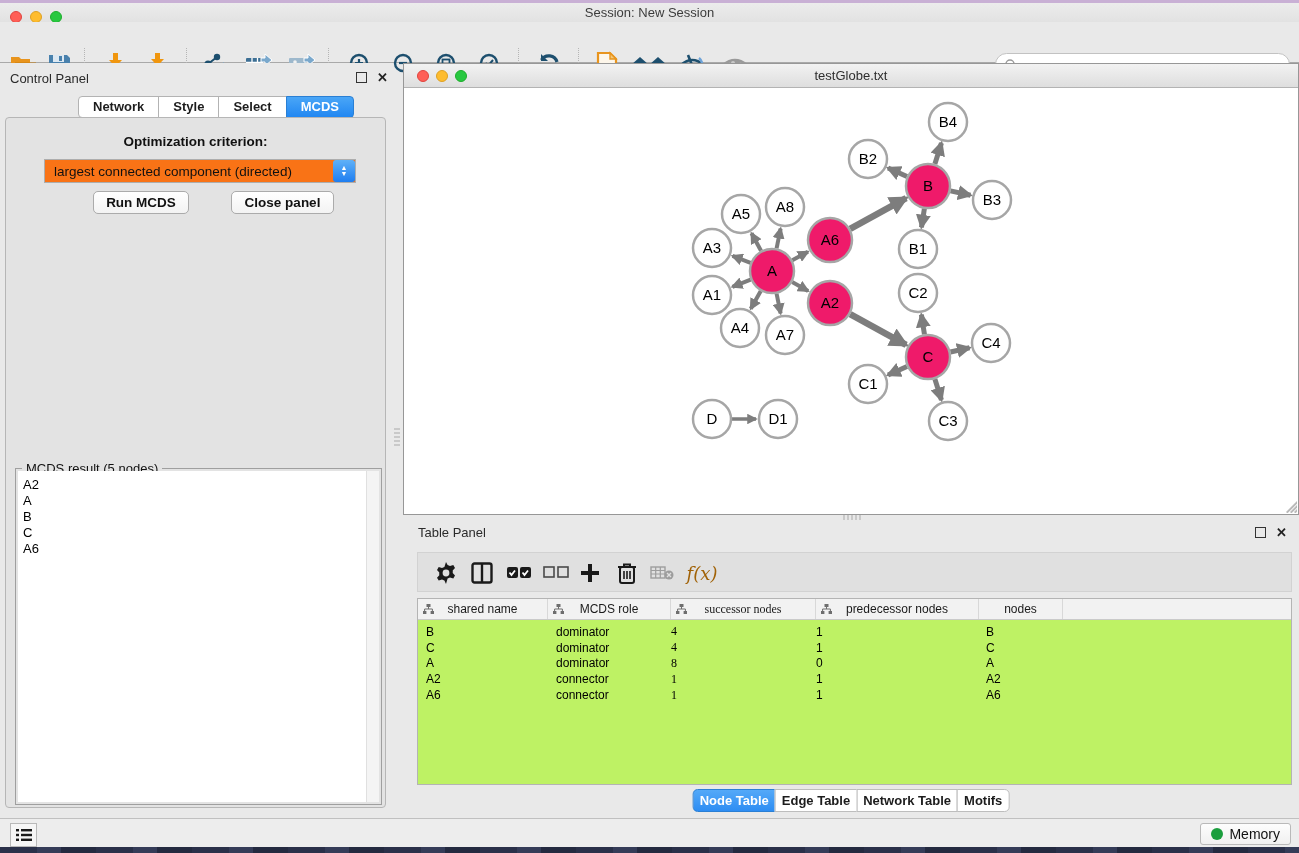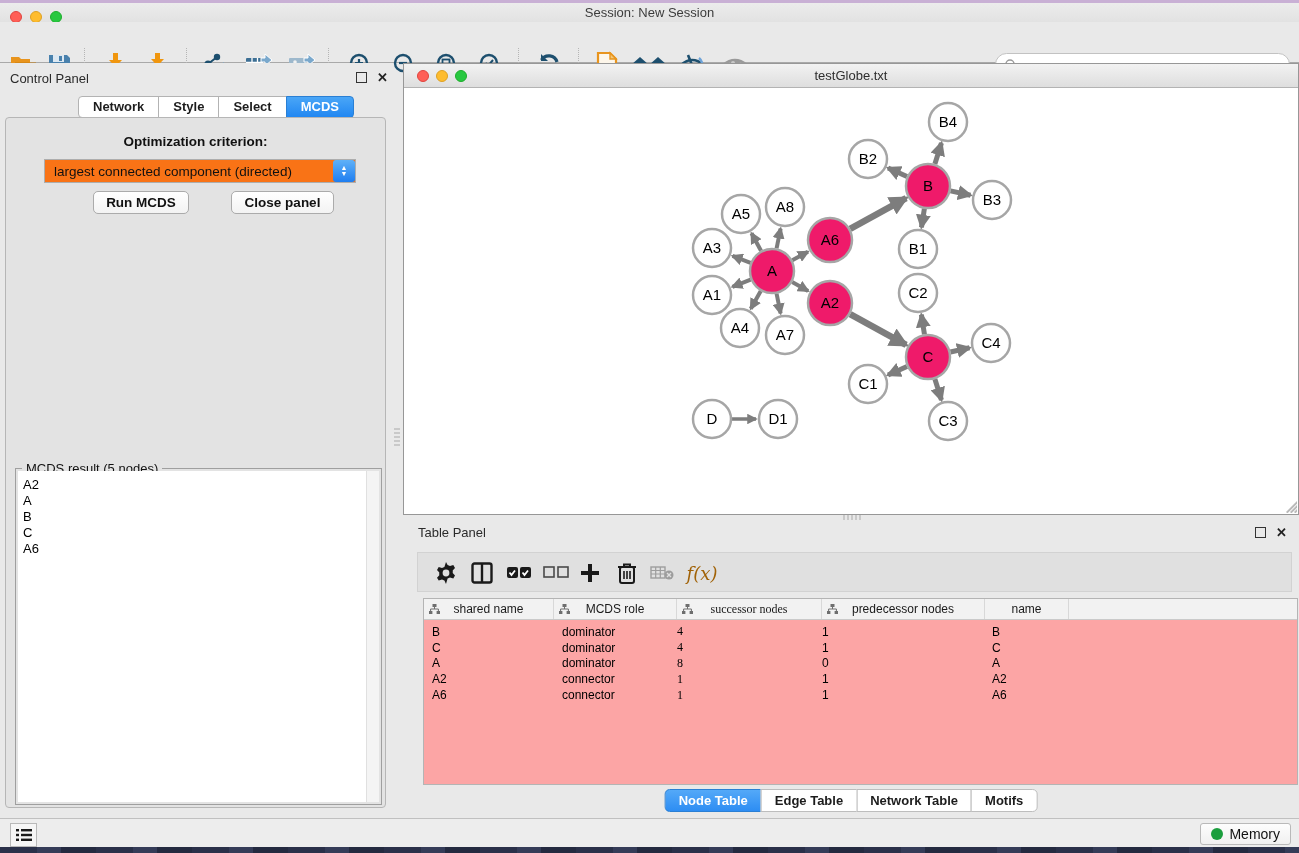--- a/index.html
+++ b/index.html
@@ -80,35 +80,35 @@
   .resize-grip div { position:absolute; background:#b9b9b9; width:24px; height:1.5px; transform:rotate(-45deg); transform-origin:left top; }
 
   
   .table-panel { left:403px; top:520px; width:896px; height:297px; background:#e9e9e9; }
   .tp-title { left:15px; top:5px; font-size:13px; color:#2b2b2b; }
   .tp-toolbar { position:absolute; left:14px; top:32px; width:875px; height:40px;
     background:#e0e0e0; border:1px solid #d2d2d2; }
   .tpicon { position:absolute; top:4px; width:32px; height:32px; display:flex; align-items:center; justify-content:center; }
   .fx { font-family:"DejaVu Serif", serif; font-style:italic; font-size:18px; color:#a16207; }
 
-  .datatable { position:absolute; left:20px; top:78px; width:875px; height:187px; background:#fca5a5; border:1px solid #b4b4b4; }
+  .datatable { position:absolute; left:14px; top:78px; width:875px; height:187px; background:#bef264; border:1px solid #b4b4b4; }
   .thead { display:flex; height:21px; background:#f2f2f2; border-bottom:1px solid #cacaca; }
   .th { position:relative; display:flex; align-items:center; justify-content:center;
     font-size:12px; color:#1a1a1a; border-right:1px solid #d8d8d8; }
   .th .tree { position:absolute; left:5px; top:5px; }
   .trow { display:flex; height:15.8px; align-items:center; }
   .td { font-size:12px; color:#000; overflow:hidden; white-space:nowrap; }
   .c0 { width:130px; padding-left:8px; }
   .c1 { width:123px; padding-left:8px; }
   .c2 { width:145px; padding-right:14px; text-align:left;font-family:Liberation Serif, serif; }
   .c3 { width:163px; padding-right:12px; text-align:left; }
   .c4 { width:84px; padding-left:7px; }
 
   .table-tabs { position:absolute; left:50%; transform:translateX(-50%); top:269px; display:flex; }
-  .ttab { height:23px; line-height:21px; padding:0 13px; background:#fff; border:1px solid #bdbdbd;
+  .ttab { height:23px; line-height:21px; padding:0 6px; background:#fff; border:1px solid #bdbdbd;
     font-size:13px; font-weight:700; color:#1c1c1c; margin-left:-1px; }
   .ttab:first-child { border-radius:5px 0 0 5px; margin-left:0; }
   .ttab:last-child { border-radius:0 5px 5px 0; }
   .ttab.active { background:linear-gradient(#54a9f8,#2d8df3); border-color:#2a7fd4; color:#fff; }
 
   
   .statusbar { left:0; top:818px; width:1299px; height:29px; background:#ededed; border-top:1px solid #c0c0c0; }
   .list-btn { position:absolute; left:10px; top:4px; width:27px; height:24px; background:#f6f6f6;
     border:1px solid #b9b9b9; display:flex; align-items:center; justify-content:center; }
   .memory-btn { position:absolute; right:8px; top:4px; height:22px; background:linear-gradient(#fdfdfd,#f0f0f0);
@@ -546,21 +546,21 @@
       <div class="th c3" style="padding:0">
         <svg class="tree" width="11" height="11" viewBox="0 0 11 11">
             <rect x="3.5" y="0" width="4" height="3" fill="#6e6e6e"></rect>
             <rect x="0" y="7" width="3.4" height="3" fill="#6e6e6e"></rect>
             <rect x="7.6" y="7" width="3.4" height="3" fill="#6e6e6e"></rect>
             <path d="M5.5 3 v2 M1.6 7 v-2 h7.8 v2" fill="none" stroke="#6e6e6e" stroke-width="1"></path>
           </svg>
         <span>predecessor nodes</span>
       </div>
       <div class="th c4" style="padding:0">
-        <span>name</span>
+        <span>nodes</span>
       </div>
     </div>
     <div style="padding-top:4px;">
       <div class="trow">
         <div class="td c0">B</div>
           <div class="td c1">dominator</div>
           <div class="td c2">4</div>
           <div class="td c3">1</div>
           <div class="td c4">B</div>
       </div>

